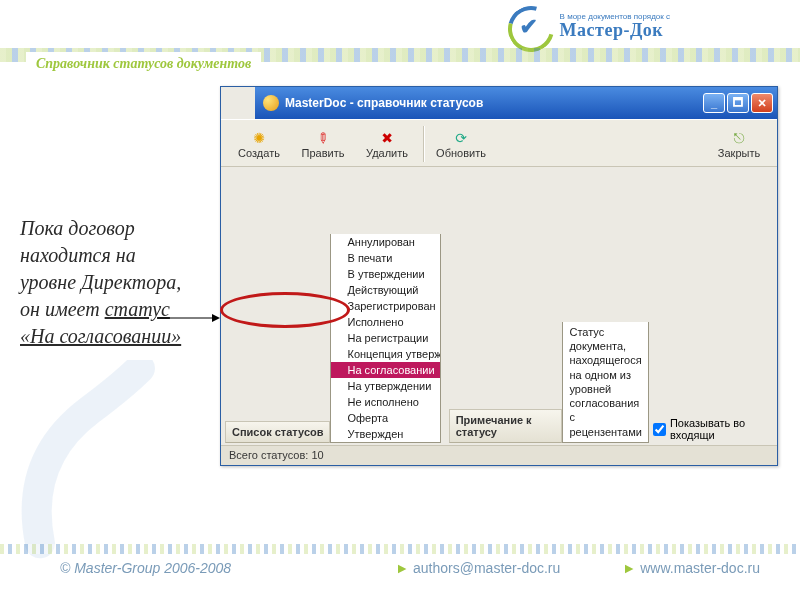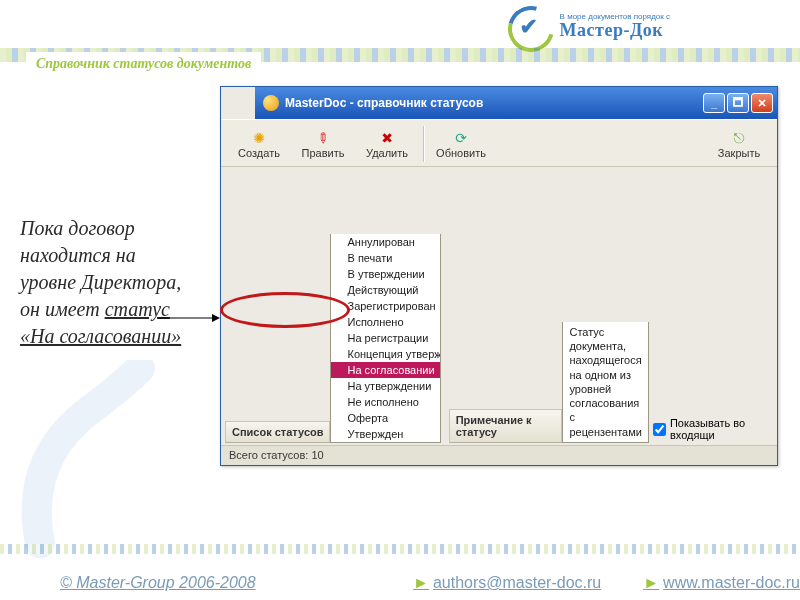--- a/index.html
+++ b/index.html
@@ -139,25 +139,25 @@
     opacity: 0.09; pointer-events: none;
   }
 
   .footer-ribbon {
     position: absolute; left: 0; right: 0; bottom: 46px; height: 10px;
     background: repeating-linear-gradient(90deg,#b9d36a 0 4px,#fff 4px 8px,#3b7bbf 8px 12px,#fff 12px 16px);
     opacity: 0.35;
   }
   .footer {
     position: absolute; left: 0; right: 0; bottom: 8px; height: 32px;
-    display: flex; align-items: flex-end; font-size: 16px; color: #7a9bb8; text-decoration: underline;
+    display: flex; align-items: flex-start; font-size: 14px; color: #7a9bb8;
   }
   .footer .copy { margin-left: 60px; font-style: italic; }
   .footer .arrow-small { color:#9ec73d; margin: 0 4px 0 16px; }
-  .footer-right { margin-left: auto; display: flex; gap: 26px; }
+  .footer-right { margin-left: auto; margin-right: 40px; display: flex; gap: 46px; }
 </style>
 </head>
 <body>
 
 <div class="brand">
   <div class="brand-swoosh">
     <span class="brand-check">✔</span>
   </div>
   <div class="brand-text">
     <div class="brand-tag">В море документов порядок с</div>

